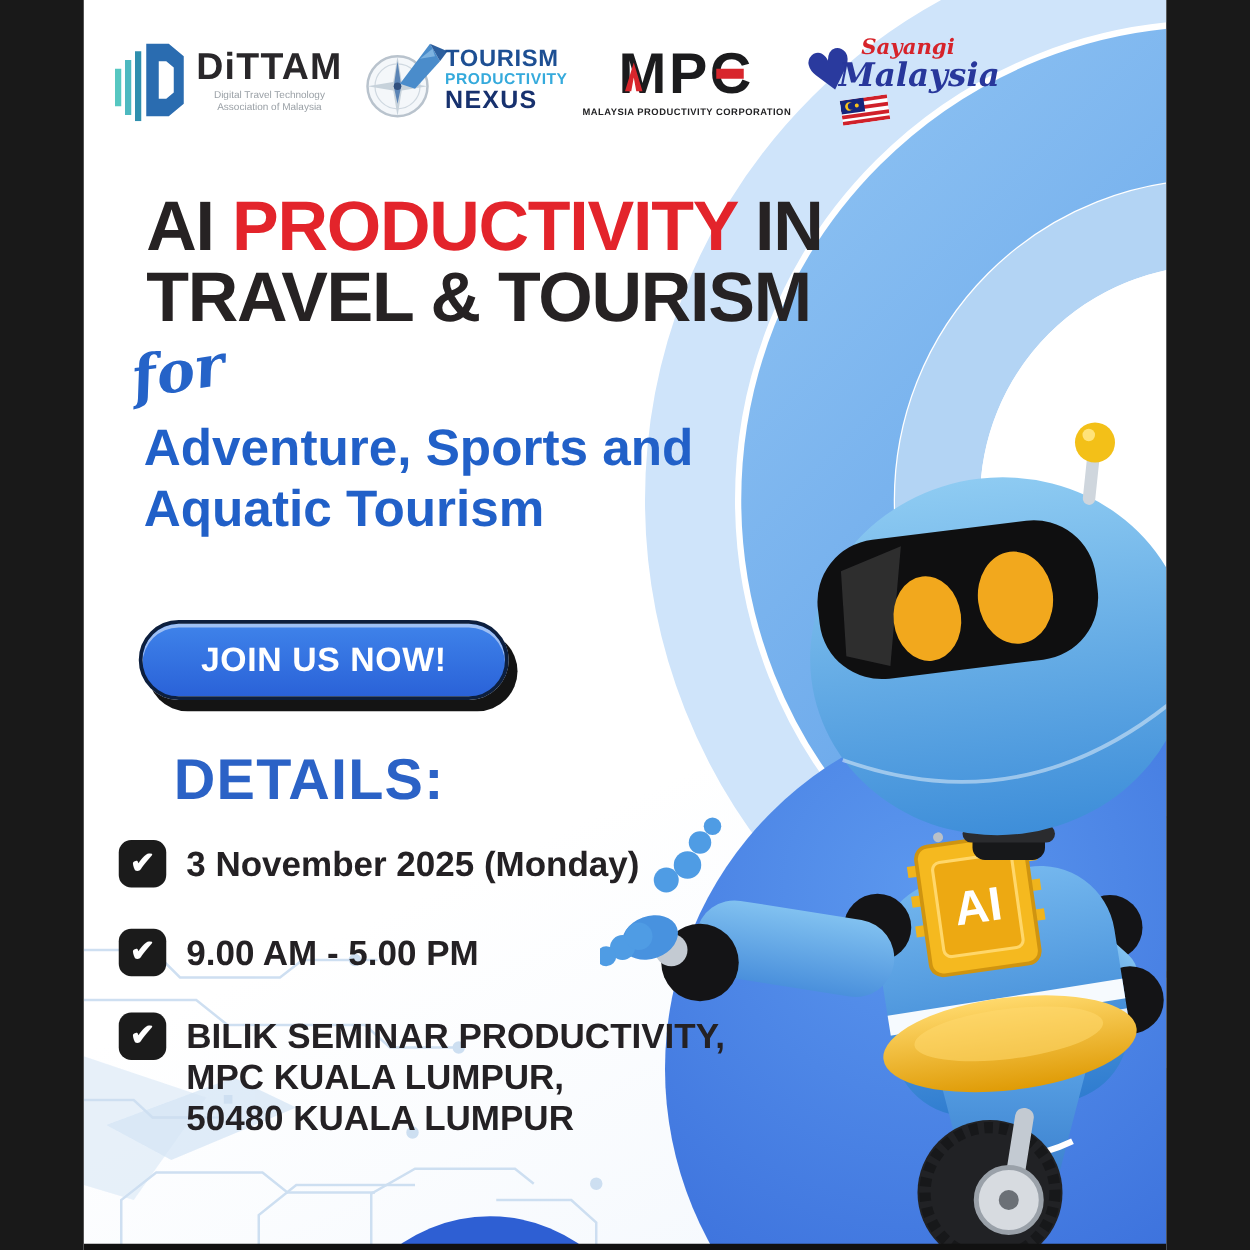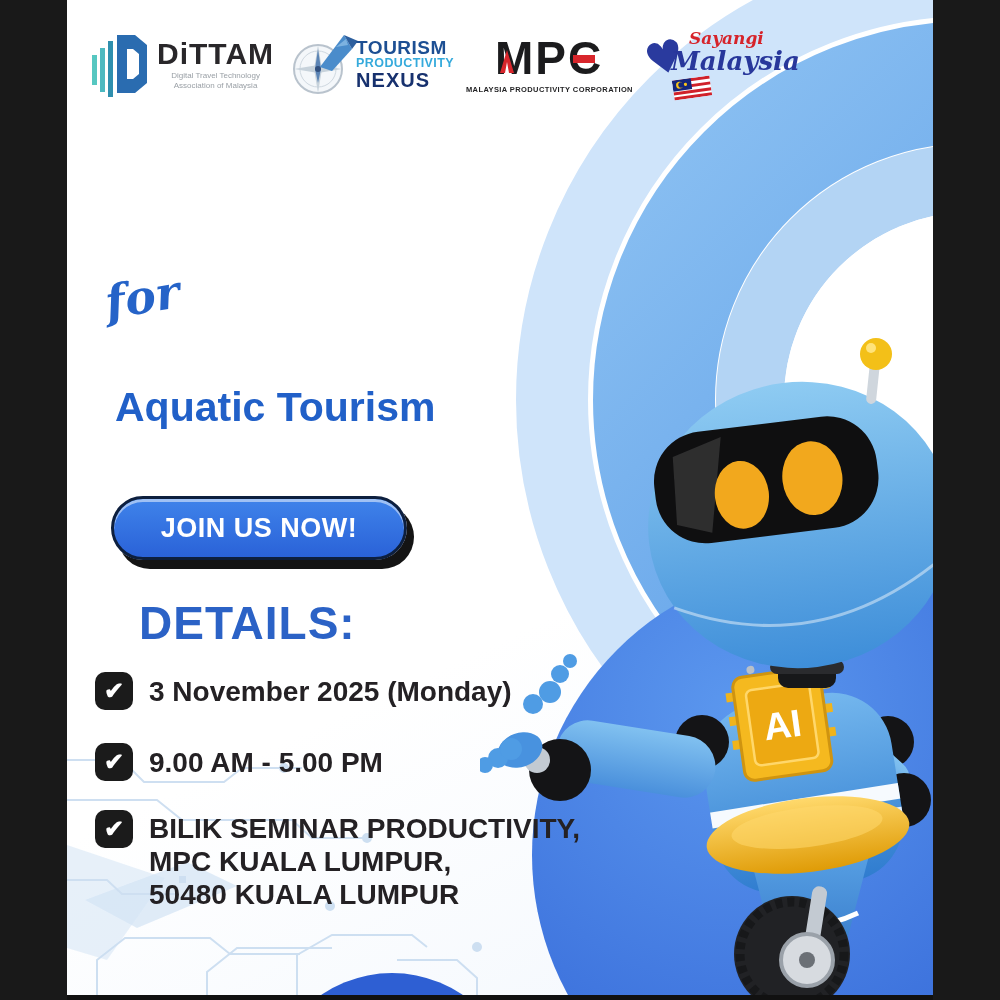--- a/index.html
+++ b/index.html
@@ -295,25 +295,31 @@
           <rect y="12" width="38" height="3" fill="#d0212a"></rect>
             <rect y="17" width="38" height="3" fill="#d0212a"></rect>
           <rect width="19" height="11" fill="#15267c"></rect>
           <circle cx="7" cy="5.5" r="3.4" fill="#f8c21a"></circle>
             <circle cx="8.6" cy="5.5" r="2.8" fill="#15267c"></circle>
           <circle cx="13" cy="5.5" r="1.6" fill="#f8c21a"></circle>
         </svg>
       </div>
     </div>
 
+    <h1 class="title">
+      <span>AI</span>
+      <span class="red">PRODUCTIVITY</span>
+      <span>IN</span><br>
+      <span>TRAVEL &amp; TOURISM</span>
+    </h1>
 
     <div class="script">for</div>
 
     <div class="subtitle">
-      <br>
+      <span>Adventure, Sports and</span><br>
       <span>Aquatic Tourism</span>
     </div>
 
     <div class="cta" role="button">JOIN US NOW!</div>
 
     <div class="details-heading">DETAILS:</div>
 
     <div class="check-row row-1">
       <span class="checkbox">
         <span>✔</span>

